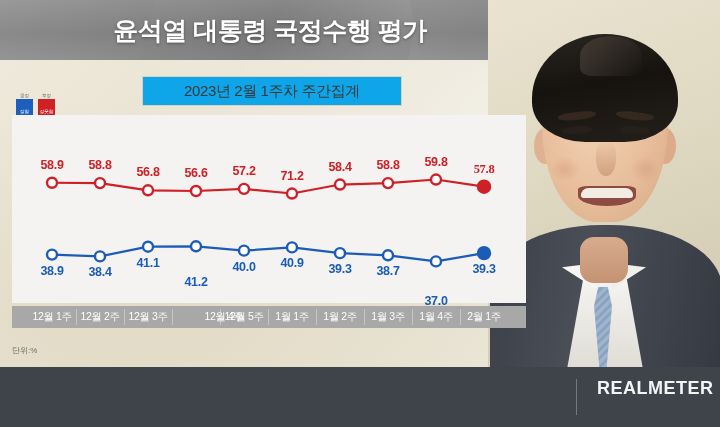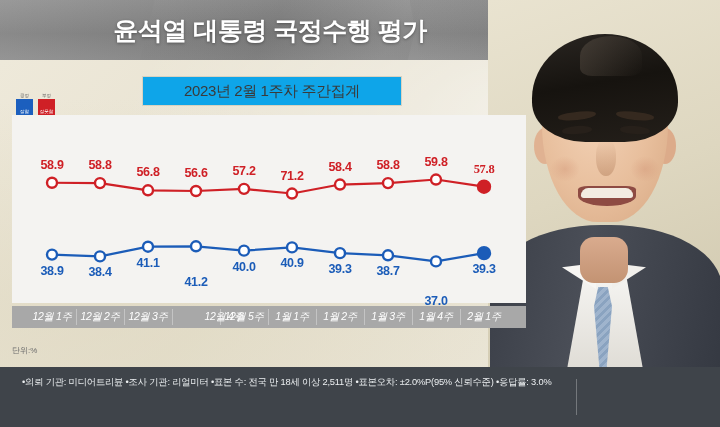--- a/index.html
+++ b/index.html
@@ -111,21 +111,20 @@
   }
   .dlabel.neg { color: #cf2026; }
   .dlabel.pos { color: #1b5cb8; }
 
   
   .axis-strip {
     position: absolute; left: 12px; top: 306px;
     width: 514px; height: 22px;
     background: #a8a8a8;
     z-index: 4;
-    font-style: italic;
   }
   .axis-tick {
     position: absolute; top: 0; height: 22px;
     display: flex; align-items: center; justify-content: center;
     color: #ffffff; font-size: 10.5px;
     letter-spacing: -.4px;
     transform: translateX(-50%);
     white-space: nowrap;
   }
   .axis-sep {
@@ -392,18 +391,18 @@
     <div class="ph ph-cheek-l"></div>
     <div class="ph ph-cheek-r"></div>
     <div class="ph ph-nose"></div>
     <div class="ph ph-mouth">
       <div class="ph-teeth"></div>
     </div>
   </div>
 
   <div class="footer">
     <div class="footer-lines">
-      <div class="footer-line">•의뢰 기관: 미디어트리뷴 •조사 기관: 리얼미터 •표본 수: 전국 만 18세 이상 2,511명 •표본오차: ±2.0%P(95% 신뢰수준) •응답률: 3.0%</div>
     </div>
     <div class="footer-divider"></div>
   </div>
+  <div class="logo">REALMETER</div>
 
 </div>
 
 </body></html>

